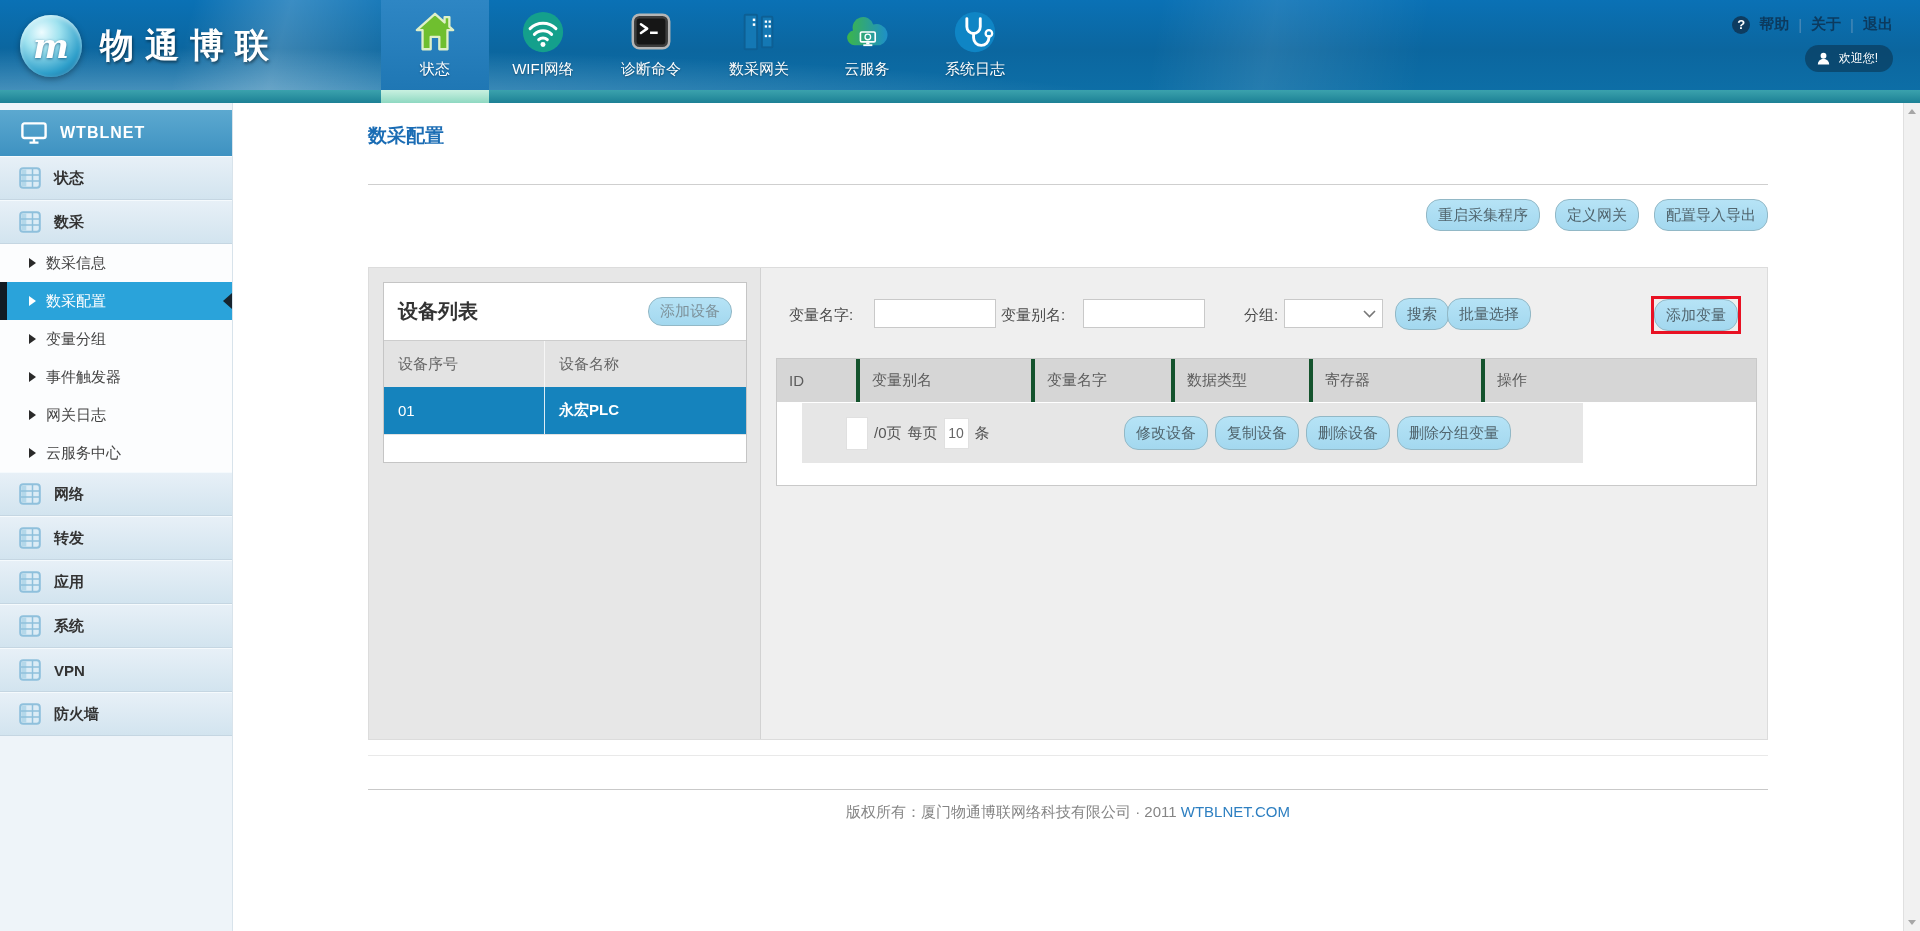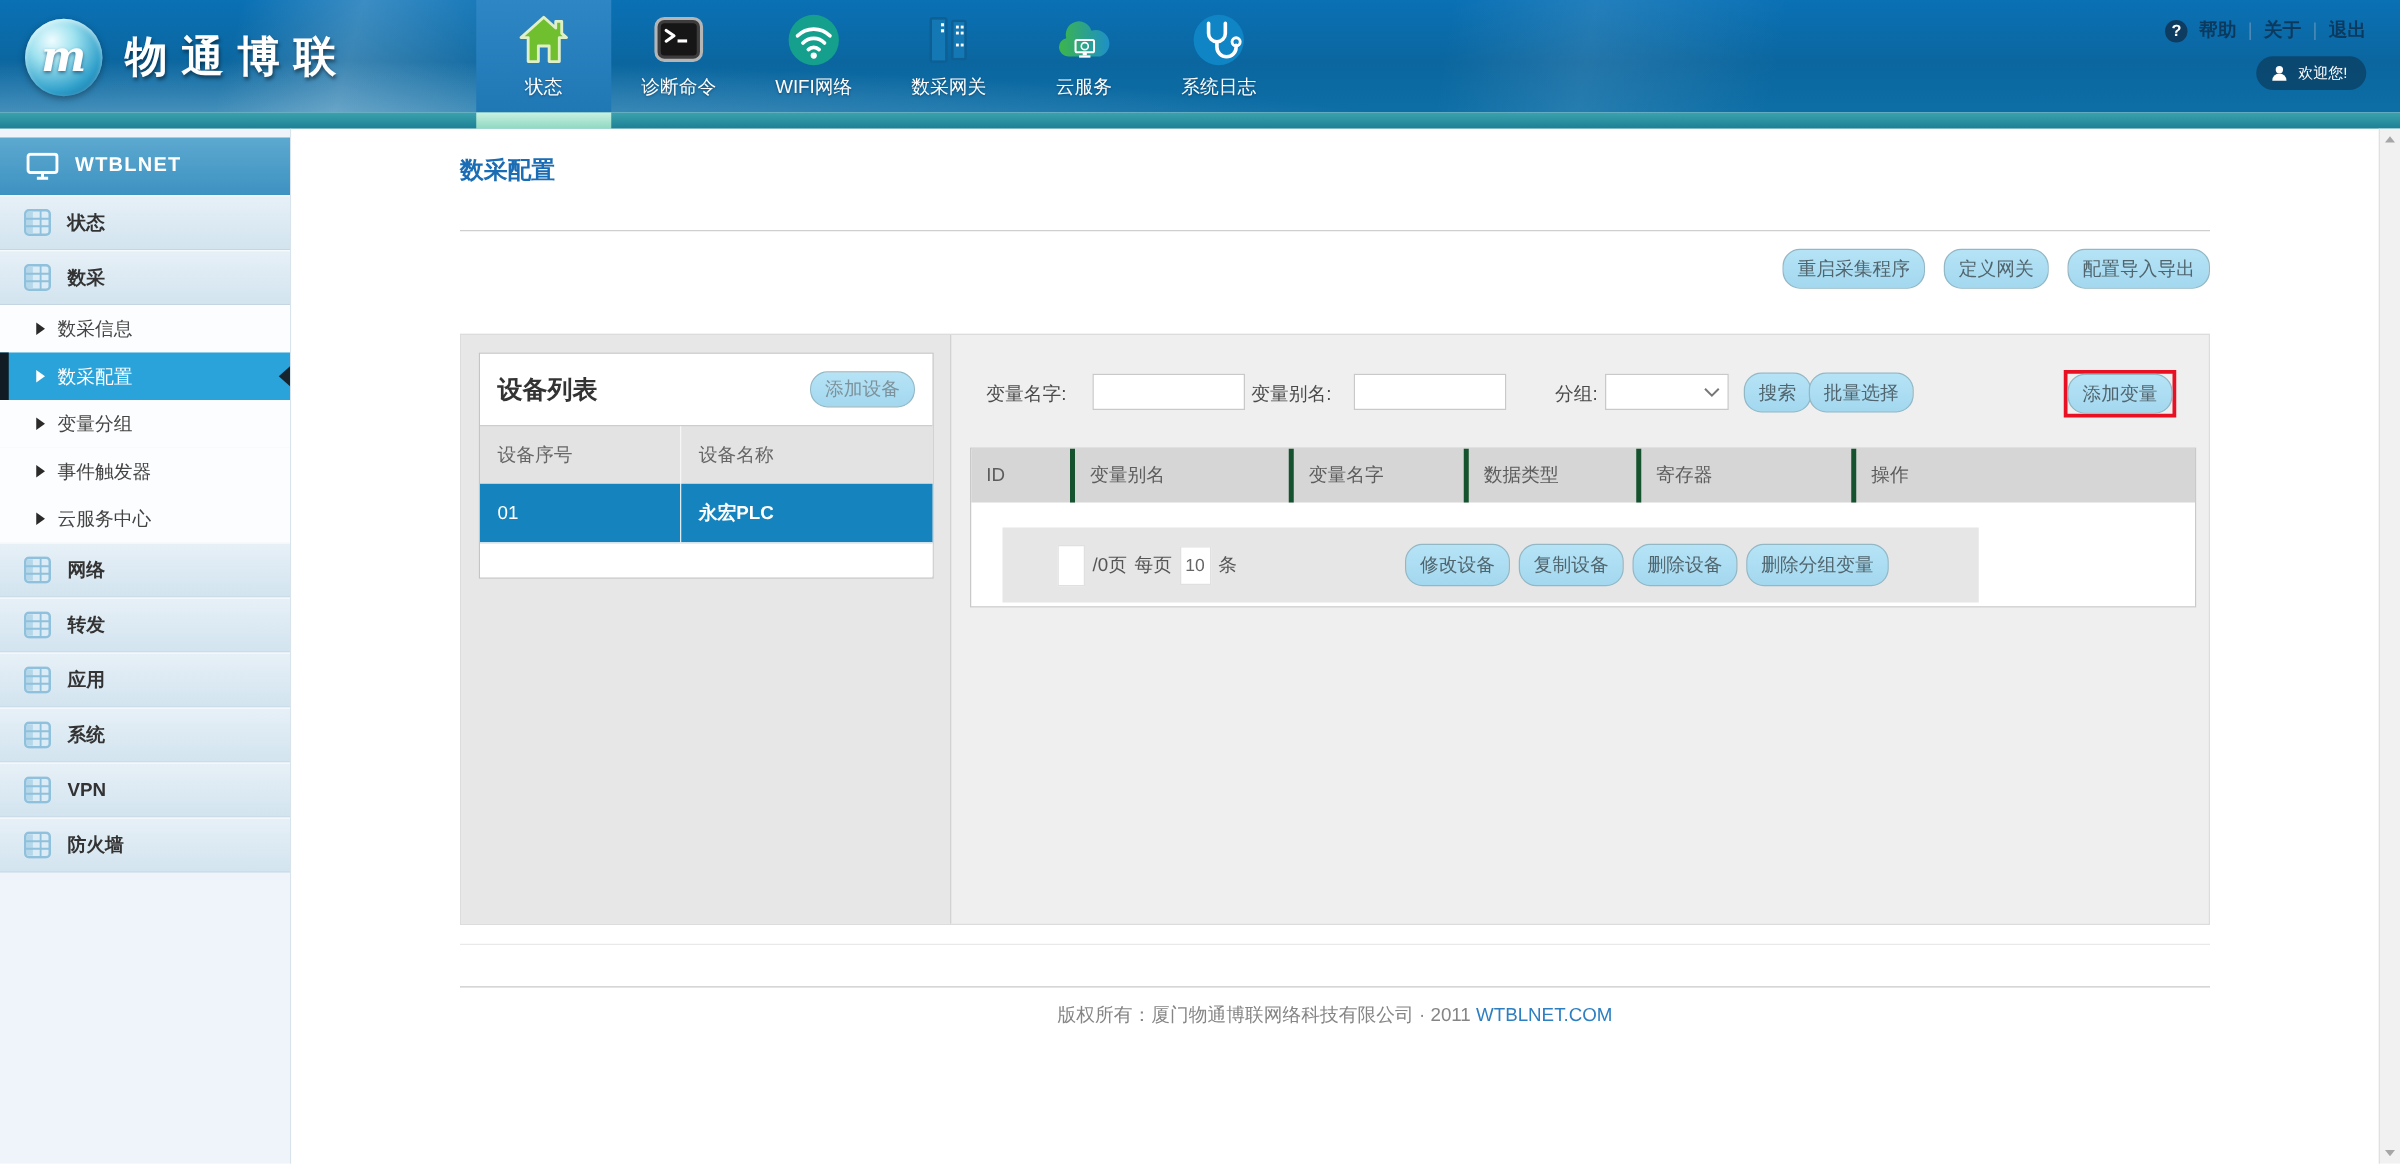--- a/index.html
+++ b/index.html
@@ -114,21 +114,21 @@
   .red-ring { position:absolute; left:1282px; top:28px; border:3px solid #e81123; padding:0; }
 
   
   .table-card { position:absolute; left:407px; top:90px; width:981px; height:128px;
     background:#fff; border:1px solid #c9c9c9; }
   .t-head { display:flex; height:43px; background:#d6d6d6; color:#5c5c5c; font-size:15px; }
   .t-cell { display:flex; align-items:center; padding-left:12px; border-right:4px solid #14532d; height:100%; }
   .tc0 { width:83px; } .tc1 { width:175px; } .tc2 { width:140px; } .tc3 { width:138px; }
   .tc4 { width:172px; } .tc5 { flex:1; border-right:none; }
 
-  .pg-bar { position:absolute; left:25px; top:63px; width:781px; height:60px; background:#e6e6e6;padding-left:44px; }
+  .pg-bar { position:absolute; left:25px; top:44px; width:781px; height:60px; background:#e6e6e6;padding-left:44px; }
   .pg-left { position:absolute; left:44px; top:13px; height:34px; display:flex; align-items:center;
     gap:6px; font-size:15px; color:#555; }
   .pg-input { width:22px; height:33px; border:1px solid #e0e0e0; background:#fff; font-size:14px;
     text-align:center; color:#666; padding:0; }
   .pg-input.per { width:25px; height:31px; }
   .pg-buttons { position:absolute; left:322px; top:13px; display:flex; gap:7px; }
   .pg-buttons .btn { height:34px; }
 
   
   .thin-line { position:absolute; left:135px; top:652px; width:1400px; height:1px; background:#e9e9e9; }
@@ -163,39 +163,39 @@
         <span class="nav-icon">
           <svg viewBox="0 0 48 48">
               <path d="M24 5 L34 14 V8.5 H39 V18.5 L43 22 H37 V42 H28.5 V29 H19.5 V42 H11 V22 H5 Z" fill="#6fbf2f" stroke="#dff0c8" stroke-width="2.4" stroke-linejoin="round"></path>
             </svg>
         </span>
         <span class="nav-label">状态</span>
       </div>
       <div class="nav-item">
         <span class="nav-icon">
           <svg viewBox="0 0 48 48">
-              <rect x="5" y="6" width="38" height="35" rx="7" fill="#3c3c3c" stroke="#b5b5b5" stroke-width="2.6"></rect>
-              <rect x="9" y="10" width="30" height="27" rx="3" fill="#161616"></rect>
-              <path d="M13.5 16 l6.5 4.5 -6.5 4.5" stroke="#fff" stroke-width="2.6" fill="none" stroke-linecap="round" stroke-linejoin="round"></path>
-              <rect x="23" y="23.5" width="8" height="2.6" fill="#fff"></rect>
-            </svg>
-        </span>
-        <span class="nav-label">诊断命令</span>
-      </div>
-      <div class="nav-item">
-        <span class="nav-icon">
-          <svg viewBox="0 0 48 48">
               <circle cx="24" cy="24" r="21" fill="#14a08c"></circle>
               <path d="M10.5 20.5 a19 19 0 0 1 27 0" stroke="#fff" stroke-width="3.1" fill="none" stroke-linecap="round"></path>
               <path d="M15 26.5 a12.5 12.5 0 0 1 18 0" stroke="#fff" stroke-width="3.1" fill="none" stroke-linecap="round"></path>
               <path d="M19.5 32 a6.5 6.5 0 0 1 9 0" stroke="#fff" stroke-width="3.1" fill="none" stroke-linecap="round"></path>
               <circle cx="24" cy="37" r="2.6" fill="#fff"></circle>
             </svg>
         </span>
         <span class="nav-label">WIFI网络</span>
+      </div>
+      <div class="nav-item">
+        <span class="nav-icon">
+          <svg viewBox="0 0 48 48">
+              <rect x="5" y="6" width="38" height="35" rx="7" fill="#3c3c3c" stroke="#b5b5b5" stroke-width="2.6"></rect>
+              <rect x="9" y="10" width="30" height="27" rx="3" fill="#161616"></rect>
+              <path d="M13.5 16 l6.5 4.5 -6.5 4.5" stroke="#fff" stroke-width="2.6" fill="none" stroke-linecap="round" stroke-linejoin="round"></path>
+              <rect x="23" y="23.5" width="8" height="2.6" fill="#fff"></rect>
+            </svg>
+        </span>
+        <span class="nav-label">诊断命令</span>
       </div>
       <div class="nav-item">
         <span class="nav-icon">
           <svg viewBox="0 0 48 48">
               <rect x="8" y="5" width="15" height="38" rx="2" fill="#0d5f94"></rect>
               <rect x="10" y="7" width="11" height="34" fill="#1478b4"></rect>
               <rect x="17.5" y="10" width="2.6" height="2.6" fill="#fff"></rect>
               <rect x="17.5" y="15" width="2.6" height="2.6" fill="#fff"></rect>
               <rect x="26" y="7" width="13" height="34" rx="2" fill="#0d5f94"></rect>
               <rect x="28" y="9" width="9" height="30" fill="#1478b4"></rect>
@@ -295,20 +295,24 @@
       <span class="sb-caret"></span>
       <span>数采配置</span>
     </div>
     <div class="sb-sub">
       <span class="sb-caret"></span>
       <span>变量分组</span>
     </div>
     <div class="sb-sub">
       <span class="sb-caret"></span>
       <span>事件触发器</span>
+    </div>
+    <div class="sb-sub">
+      <span class="sb-caret"></span>
+      <span>网关日志</span>
     </div>
     <div class="sb-sub">
       <span class="sb-caret"></span>
       <span>云服务中心</span>
     </div>
 
     <div class="sb-item">
       <svg viewBox="0 0 22 22">
           <rect x="1.2" y="1.2" width="19.6" height="19.6" rx="3" fill="#dcecf6" stroke="#8fc0dc" stroke-width="2"></rect>
           <rect x="2.5" y="2.5" width="4.8" height="17" fill="#b4d8ea"></rect>

